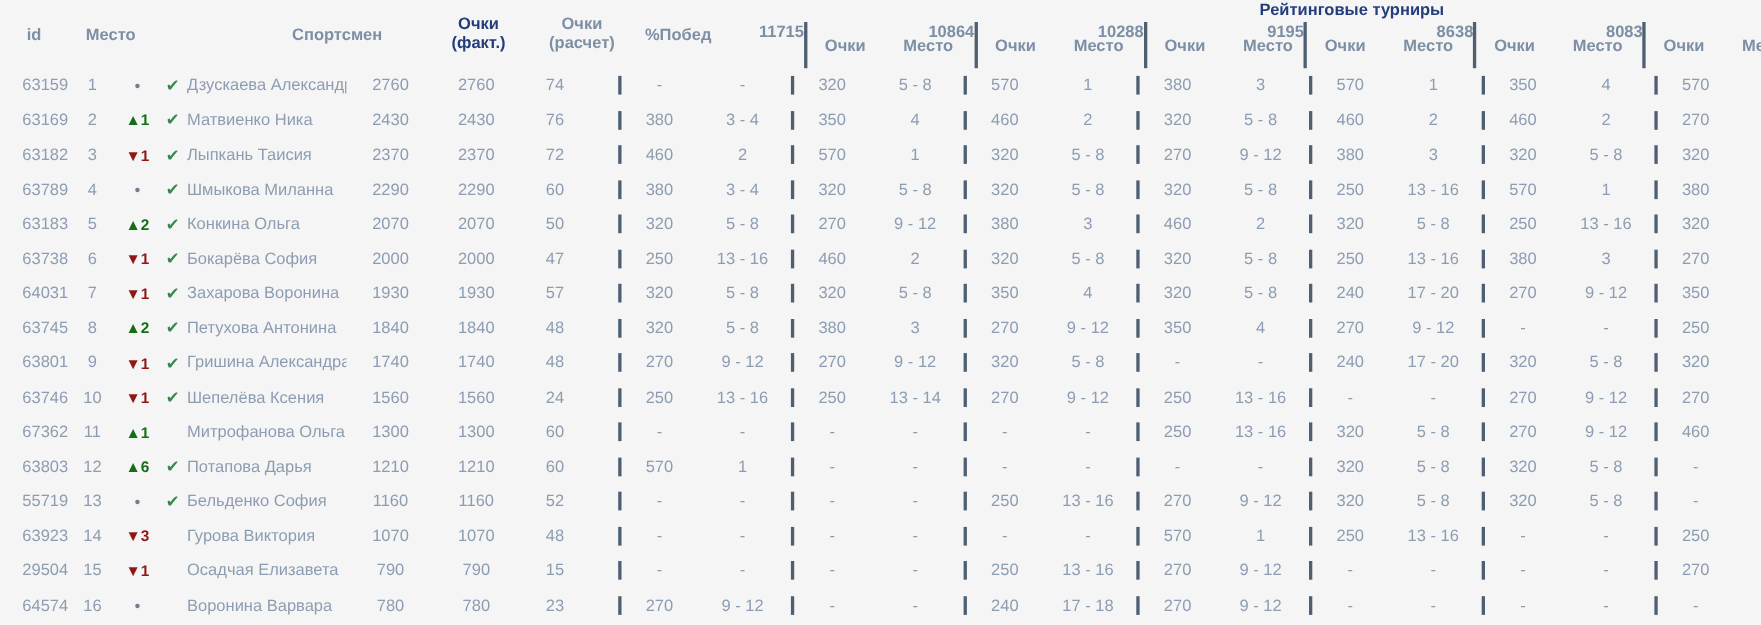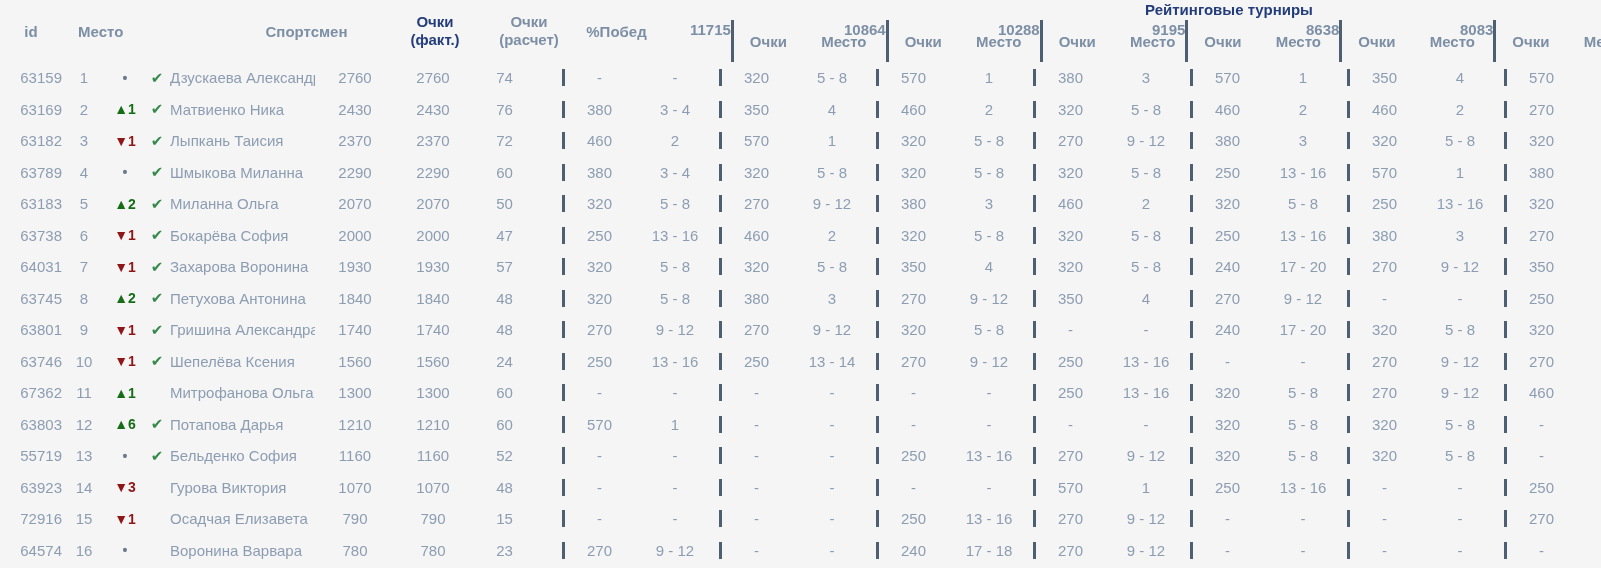--- a/index.html
+++ b/index.html
@@ -324,21 +324,21 @@
     <div class="t-place"></div>
   </div>
 </div>
   </div>
 
   <div class="row">
     <div class="c c-id">63183</div>
     <div class="c c-place">5</div>
     <div class="c c-move move-up">▲2</div>
     <div class="c c-check">✔</div>
-    <div class="c c-name">Миланна Ольга</div>
+    <div class="c c-name">Конкина Ольга</div>
     <div class="c c-fact">2070</div>
     <div class="c c-calc">2070</div>
     <div class="c c-win">50</div>
     <div class="c c-spacer"></div>
     <div class="tcells">
   <div class="tgroup-body">
     <div class="t-points">320</div>
     <div class="t-place">5 - 8</div>
   </div>
 
@@ -800,21 +800,21 @@
   </div>
 
   <div class="tgroup-body">
     <div class="t-points">250</div>
     <div class="t-place"></div>
   </div>
 </div>
   </div>
 
   <div class="row">
-    <div class="c c-id">72916</div>
+    <div class="c c-id">29504</div>
     <div class="c c-place">15</div>
     <div class="c c-move move-down">▼1</div>
     <div class="c c-check"></div>
     <div class="c c-name">Осадчая Елизавета</div>
     <div class="c c-fact">790</div>
     <div class="c c-calc">790</div>
     <div class="c c-win">15</div>
     <div class="c c-spacer"></div>
     <div class="tcells">
   <div class="tgroup-body">

